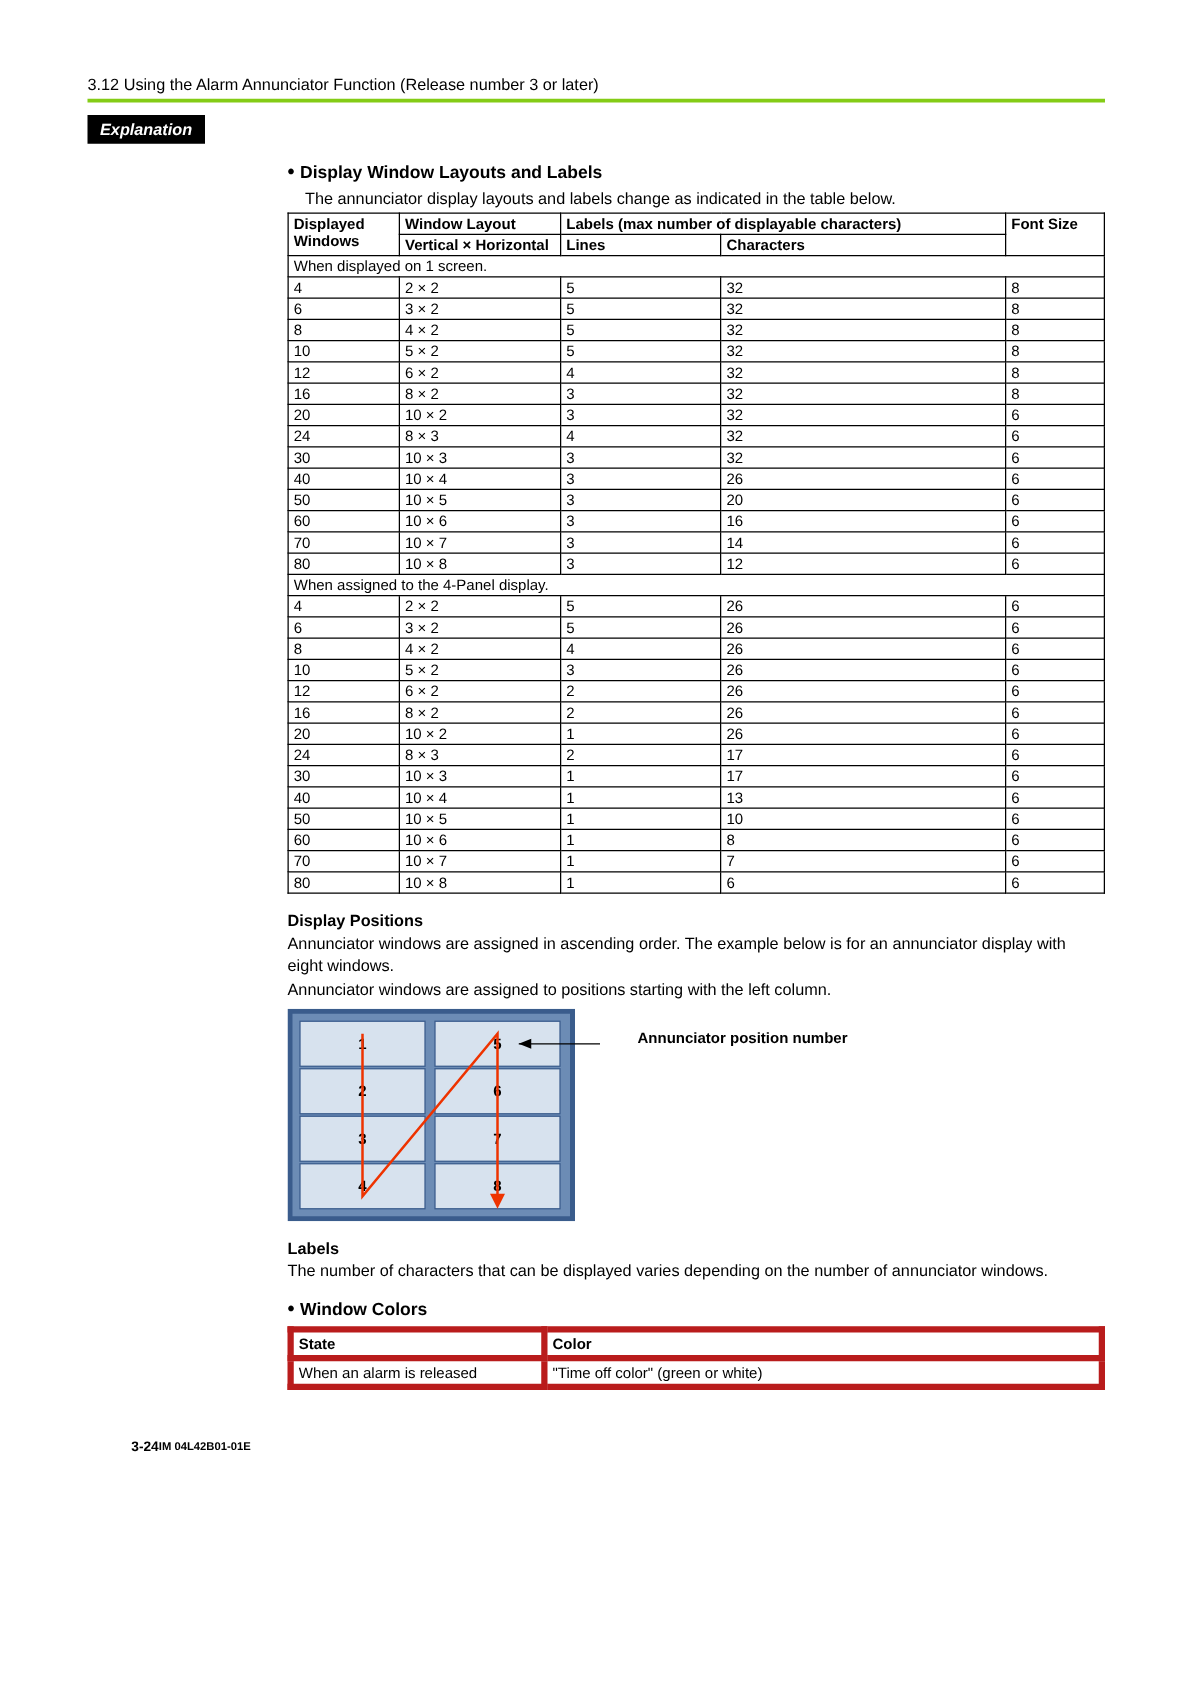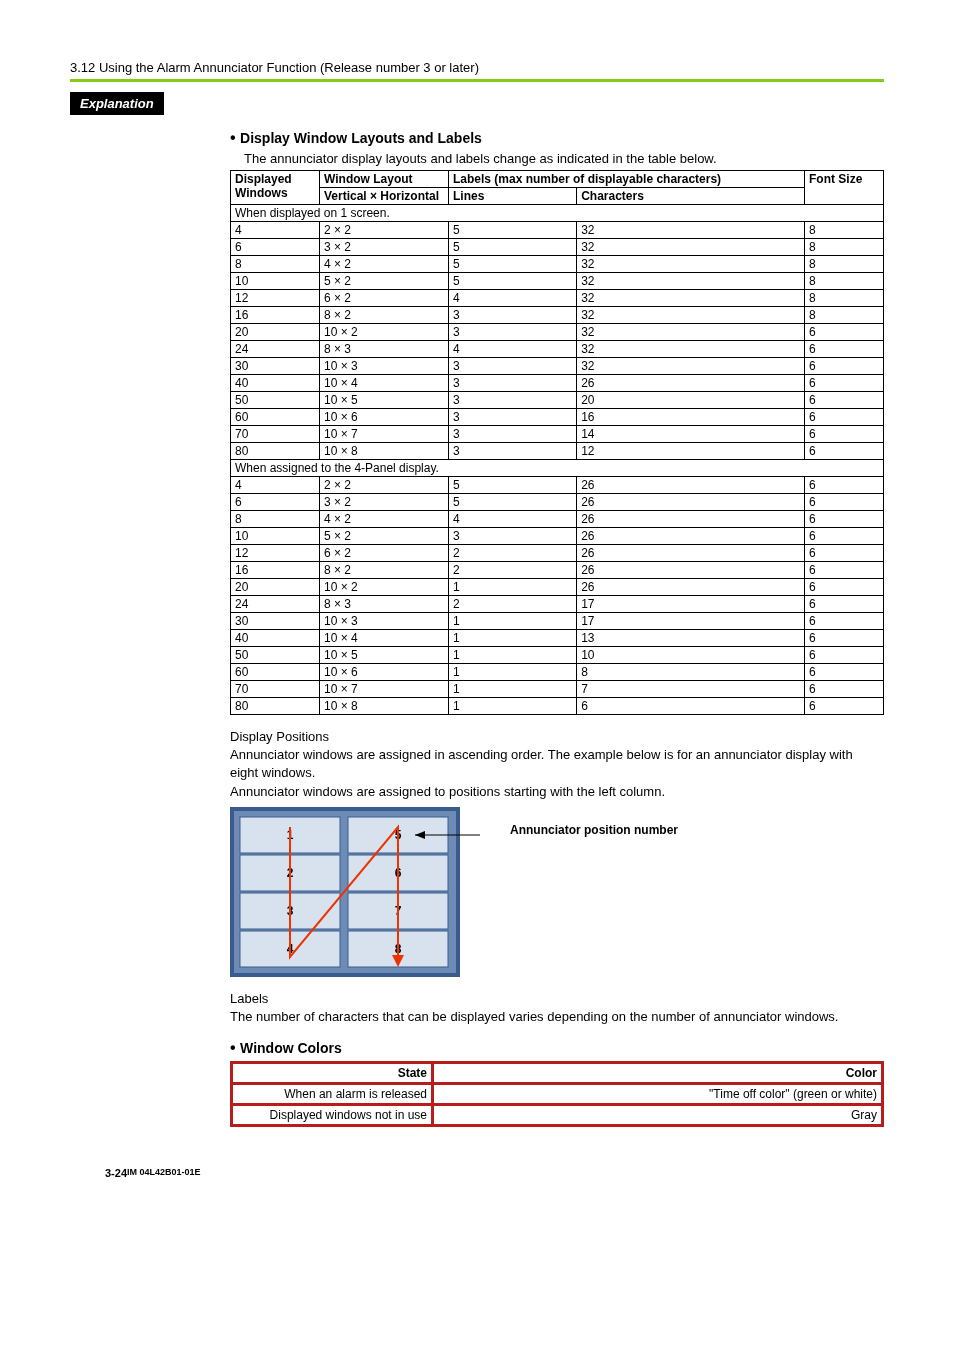--- a/index.html
+++ b/index.html
@@ -34,21 +34,21 @@
   .bullet-heading {
     font-weight: bold;
     font-size: 14px;
     margin: 14px 0 4px 0;
   }
   .bullet-heading::before {
     content: "• ";
     font-size: 16px;
   }
   .sub-heading {
-    font-weight: normal;
+    font-weight: bold;
     font-size: 13px;
     margin: 14px 0 2px 0;
   }
   .intro-text {
     margin: 0 0 2px 14px;
   }
   .body-text {
     margin: 2px 0 2px 0px;
     line-height: 1.35;
   }
@@ -69,23 +69,23 @@
   table.spec th {
     font-weight: bold;
   }
   .colors-table {
     border-collapse: collapse;
     width: 100%;
     font-size: 12px;
     margin-top: 4px;
   }
   .colors-table th, .colors-table td {
-    border: 3px solid #b91c1c;
+    border: 5px solid #b91c1c;
     padding: 2px 4px;
-    text-align: right;
+    text-align: left;
     vertical-align: top;
   }
   .colors-table th {
     font-weight: bold;
   }
   .footer {
     display: flex;
     justify-content: flex-start;
     margin-top: 40px;
     font-size: 11px;
@@ -394,24 +394,20 @@
       <tr>
         <th style="width:190px">State</th>
         <th>Color</th>
       </tr>
     </thead>
     <tbody id="colors-body">
         <tr>
           <td>When an alarm is released</td>
           <td>"Time off color" (green or white)</td>
         </tr>
-        <tr>
-          <td>Displayed windows not in use</td>
-          <td>Gray</td>
-        </tr>
       </tbody>
   </table>
 
 </div>
 
 <div class="footer">
   <span class="page">3-24</span>
   <span class="doc">IM 04L42B01-01E</span>
 </div>
 

